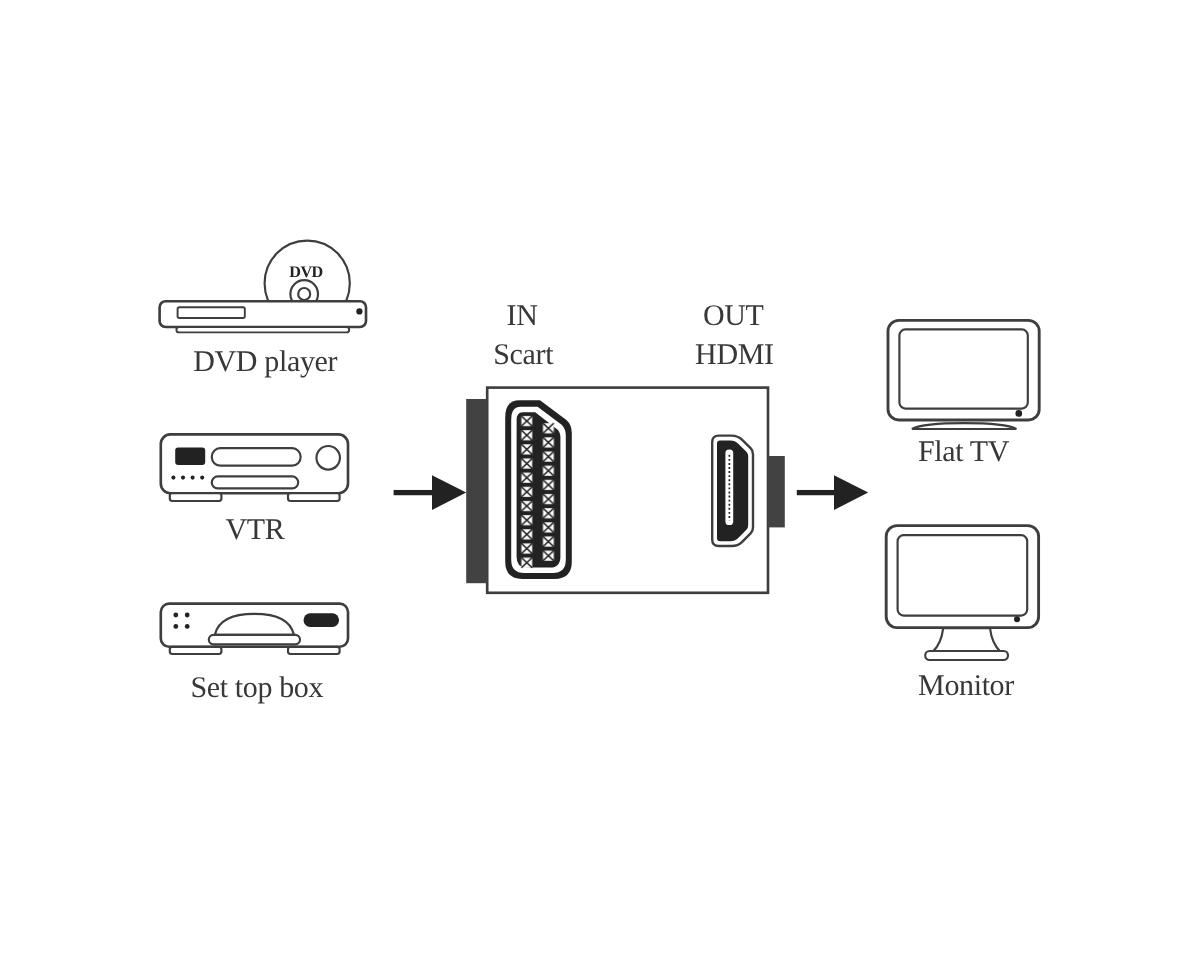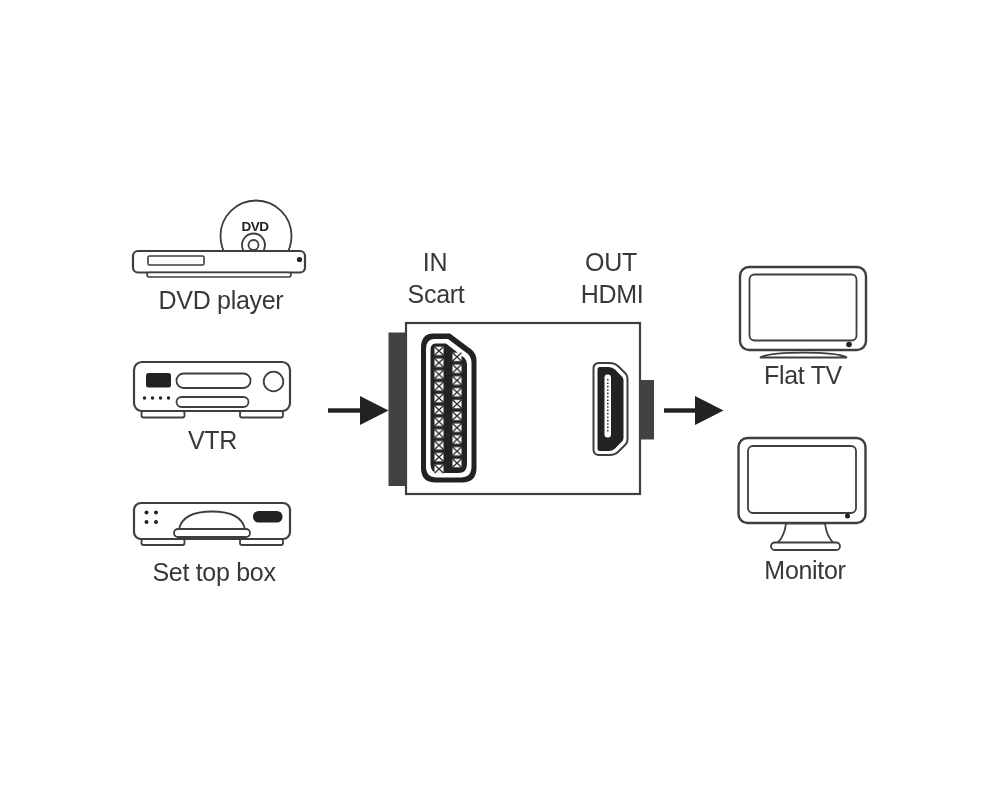--- a/index.html
+++ b/index.html
@@ -1,17 +1,17 @@
 <!DOCTYPE html>
 <html style="--outline: #3e3e3e; --dark: #222222; --tab: #424242; --text: #383838; --bg: #ffffff;"><head>
 <meta charset="utf-8">
 <style>
   html,body{margin:0;padding:0;background:#fff;}
   #canvas{position:relative;width:1000px;height:800px;background:var(--bg,#fff);overflow:hidden;
-          font-family:Liberation Sans, sans-serif;}
+          font-family:Liberation Serif, serif;}
   svg{display:block;}
   .olf {stroke:var(--outline);fill:#fff;}
   .dk  {fill:var(--dark);stroke:none;}
   .tab {fill:var(--tab);stroke:none;}
   .cdark{fill:var(--dark);}
   .txt {fill:var(--text);font-size:25px;text-anchor:middle;letter-spacing:-0.3px;}
   .txt-sm{fill:var(--dark);font-size:13.5px;font-weight:bold;text-anchor:middle;letter-spacing:-0.5px;}
 </style>
 </head>
 <body>

